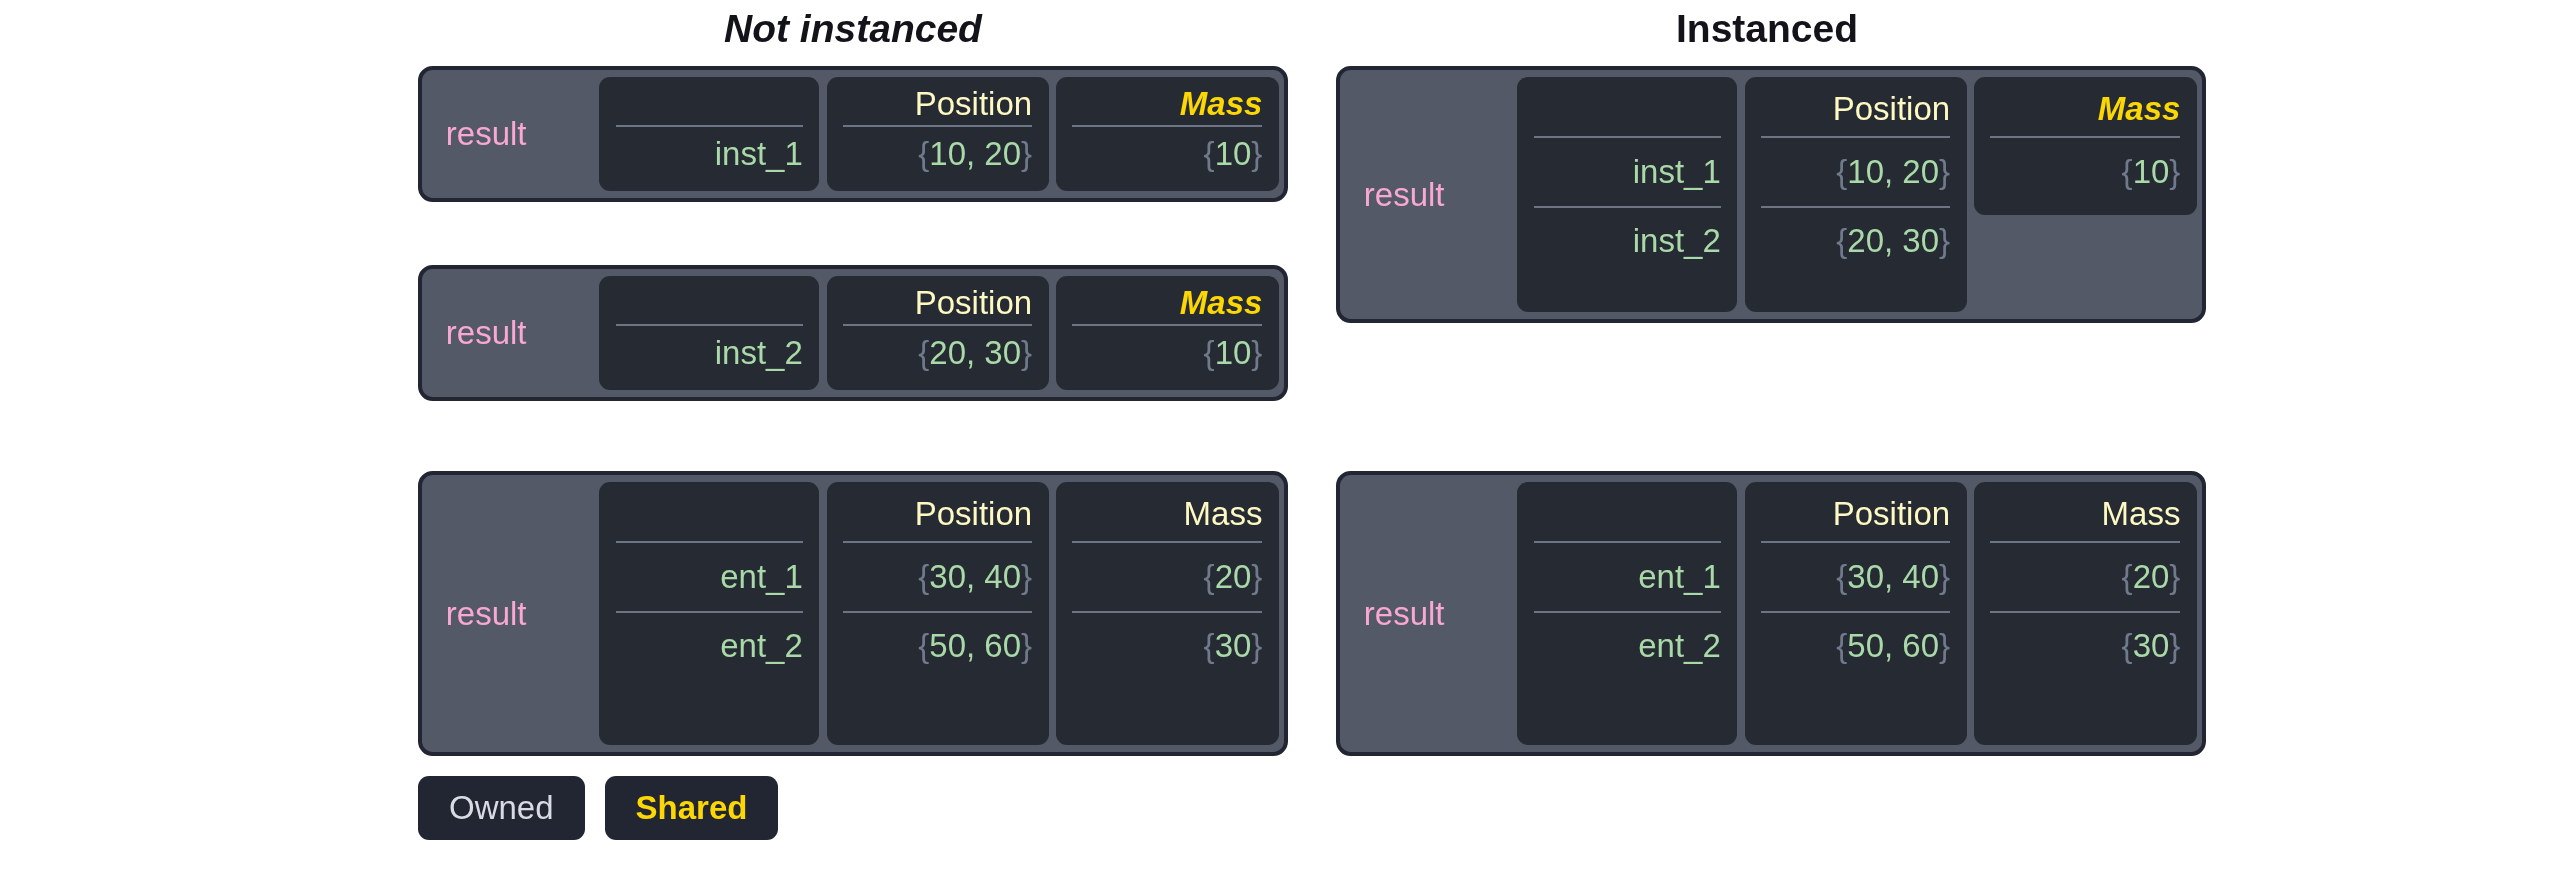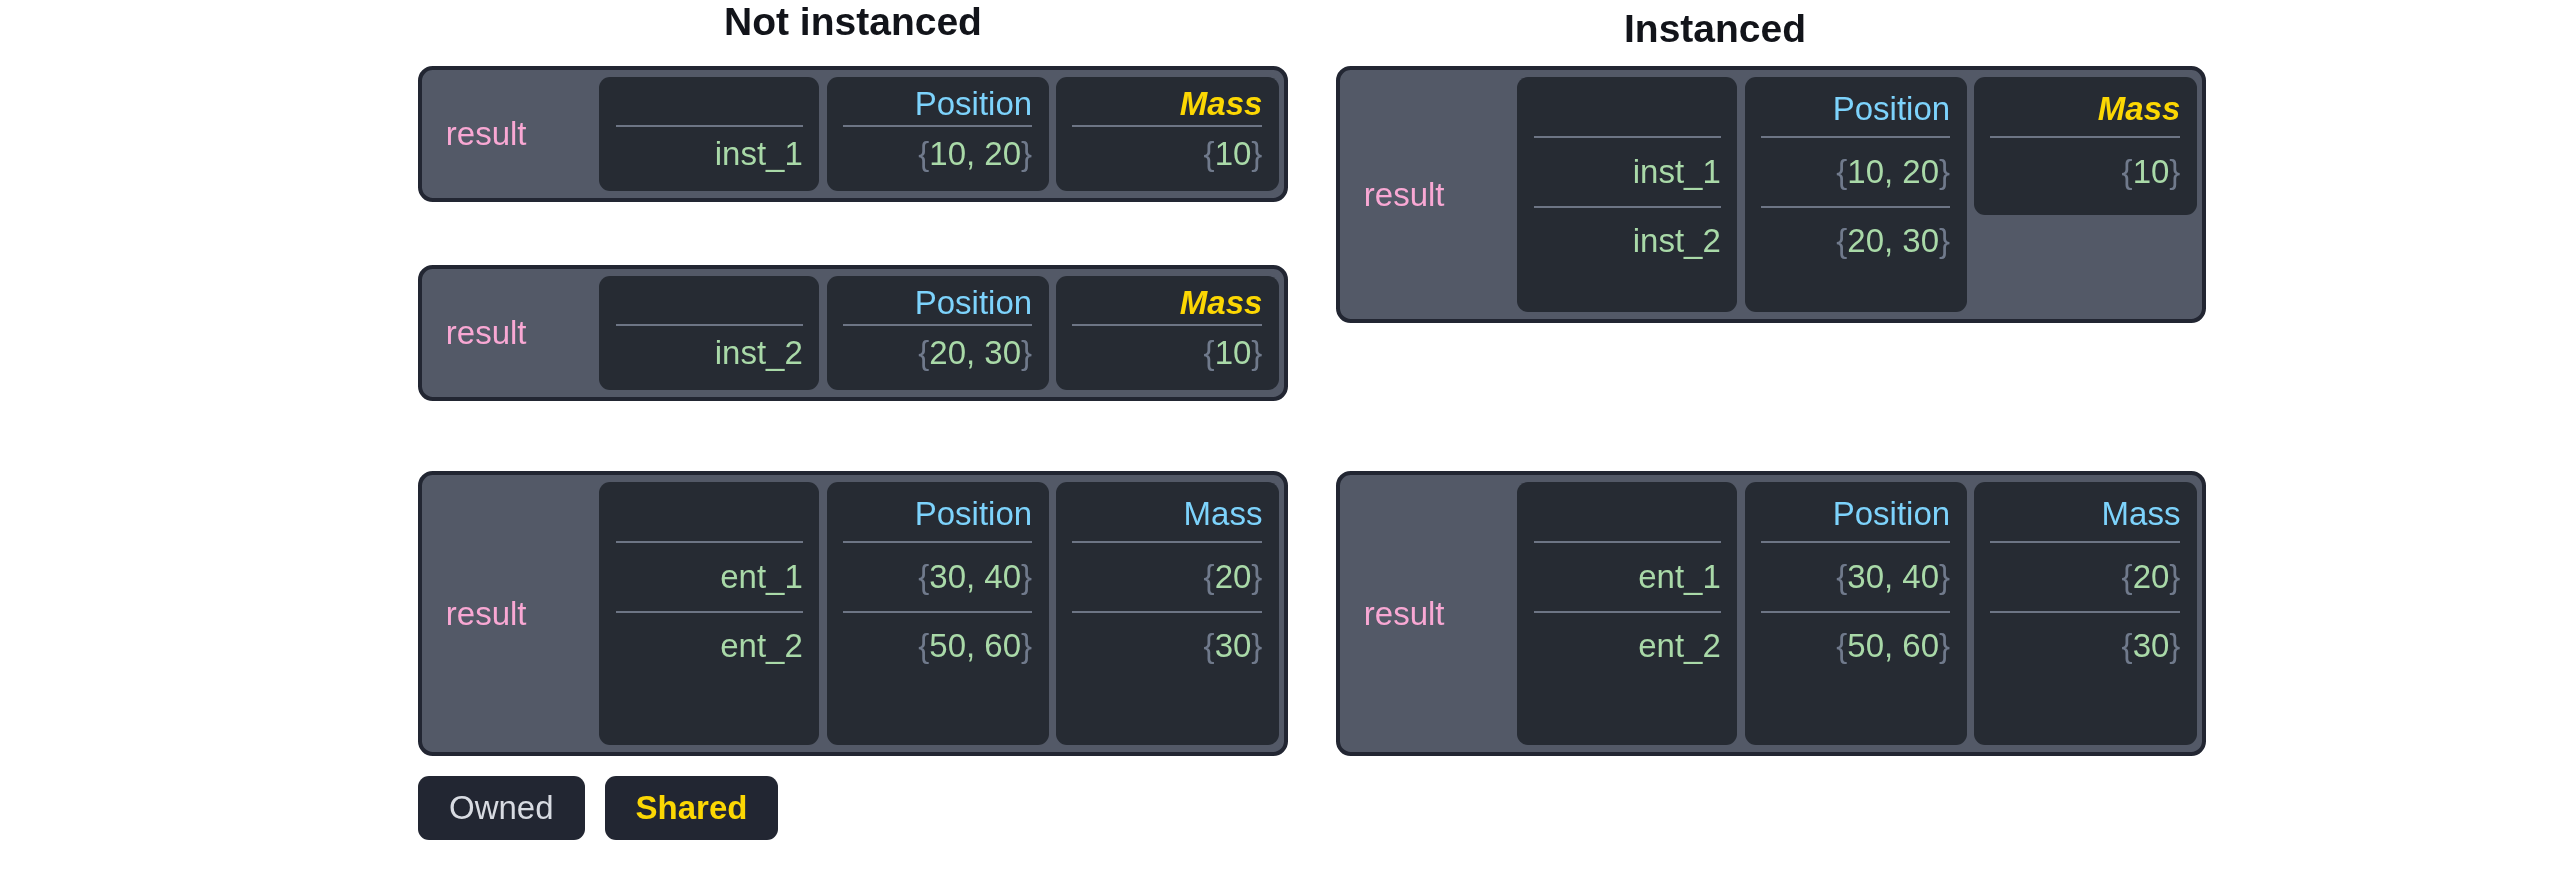--- a/index.html
+++ b/index.html
@@ -51,21 +51,21 @@
   }
   .col.span-full{align-self:stretch;}
 
   .cell{
     display:flex;align-items:center;justify-content:flex-end;
     font-size:33px;
     white-space:nowrap;
     box-sizing:border-box;
   }
   .cell.head{
-    color:#7dd3fc;
+    color:#fef9c3;
     height:55px;
     border-bottom:2.8px solid #6d7585;
   }
   .cell.head.shared{
     color:#fcd703;
     font-style:italic;
     font-weight:bold;
   }
   .cell.head.blank{color:transparent;}
   .cell.body{
@@ -87,22 +87,22 @@
     white-space:nowrap;
   }
   .chip.shared{color:#fcd703;font-weight:bold;}
 </style>
 </head>
 <body>
 
 <div class="stage">
 
   <div id="headings-layer">
-      <div class="colhead" style="left: 418px; top: 0; width: 870px;">Not instanced</div>
-      <div class="colhead" style="left: 1280px; top: 7.3px; width: 870px;">Instanced</div>
+      <div class="colhead" style="left: 418px; top: 7px; width: 870px; font-style: italic;">Not instanced</div>
+      <div class="colhead" style="left: 1332px; top: 7.3px; width: 870px;">Instanced</div>
     </div>
   <div id="cards-layer">
       <div class="card" id="not-instanced-inst-1" style="left: 418px; top: 66px; width: 870px; height: 136px;">
         <div class="result-label" style="flex-basis: 170px;">result</div>
         <div class="cols">
           <div class="col span-full" style="width: 220px;">
             <div class="cell head blank">&nbsp;</div>
             <div class="cell body">inst_1</div>
           </div>
           <div class="col span-full" style="width: 222px;">

